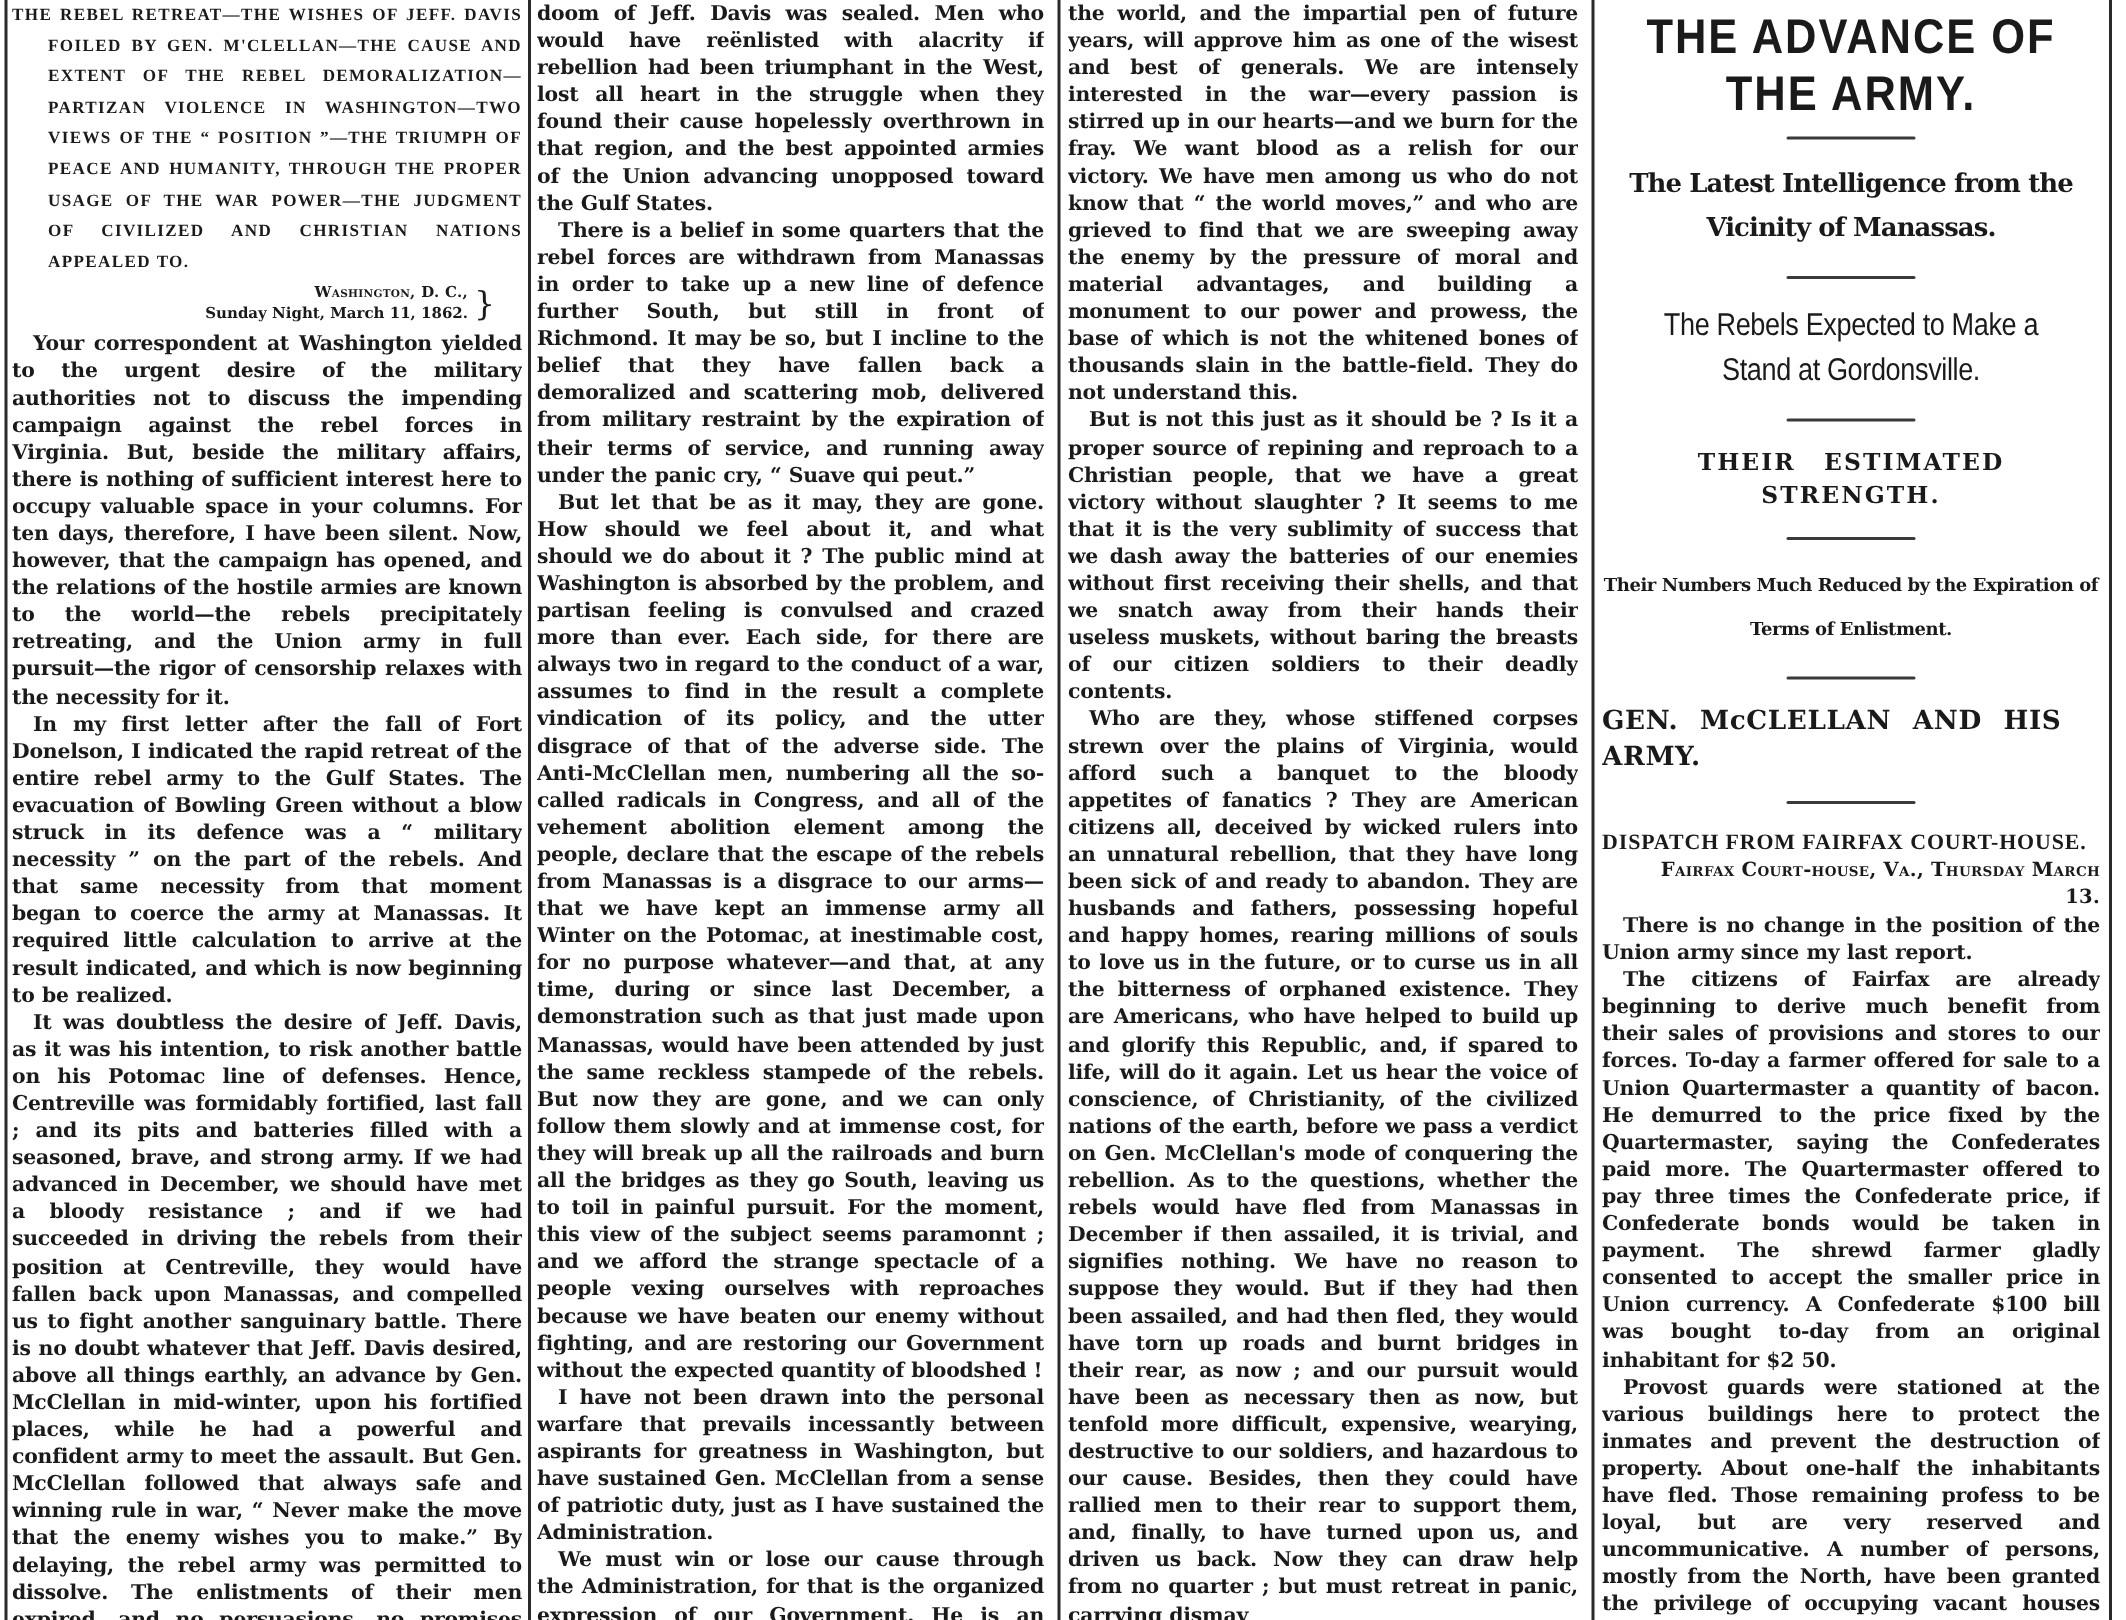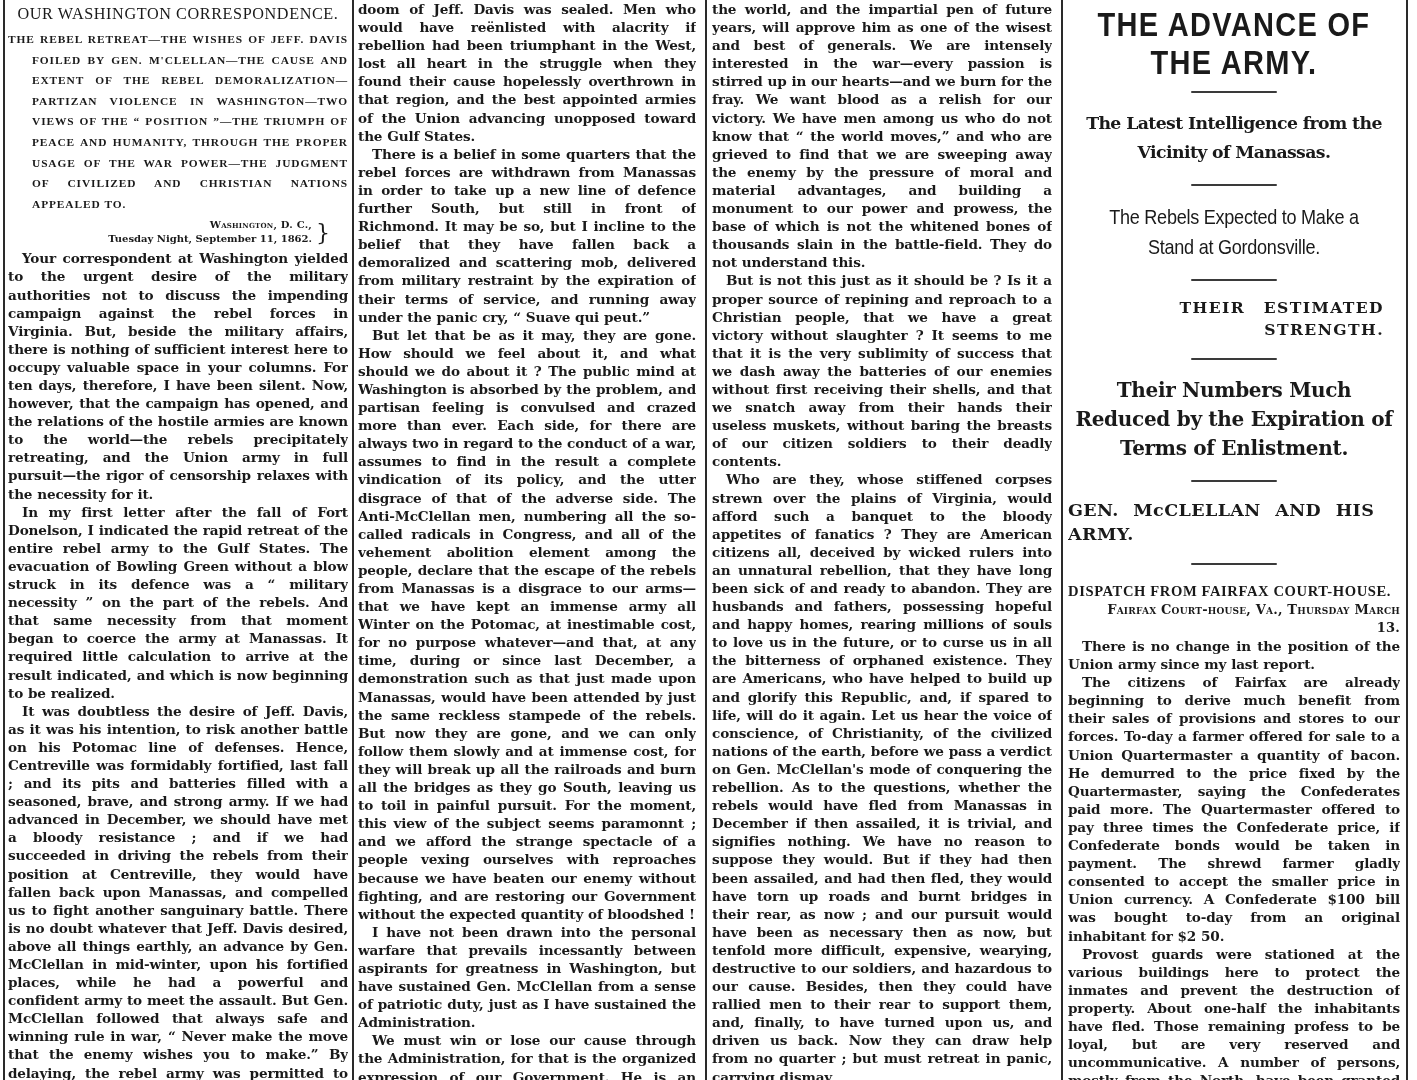--- a/index.html
+++ b/index.html
@@ -53,21 +53,21 @@
       font-family: "DejaVu Serif", serif; font-weight: bold; font-size: 17.3px;
       text-align: center; line-height: 29px; letter-spacing: -0.6px; margin: 0;
     }
     .h-sub2 {
       font-family: "Liberation Sans", sans-serif; font-size: 21px; font-weight: normal;
       text-align: center; line-height: 30px; letter-spacing: -0.3px; margin: 0;
       transform: scaleX(0.86); transform-origin: center;
     }
     .h-caps {
       font-family: "DejaVu Serif", serif; font-weight: bold; font-size: 15.6px;
-      text-align: right; letter-spacing: 1.4px; margin: 16px; line-height: 22px;
+      text-align: center; letter-spacing: 1.4px; margin: 16px; line-height: 22px;
       word-spacing: 12px;
     }
     .h-gen {
       font-family: "DejaVu Serif", serif; font-weight: bold; font-size: 17.5px;
       text-align: left; letter-spacing: 0.4px; margin: 0; line-height: 24px; word-spacing: 8px;
     }
     .h-dispatch {
       font-family: "Liberation Serif", serif; font-size: 14.6px; letter-spacing: 0.6px;
       text-align: left; line-height: 20px; margin: 0;
     }
@@ -78,25 +78,24 @@
 
 <div class="page">
 
   <div class="rule-v" style="left:3px;height:1080px;"></div>
   <div class="rule-v" style="left:352px;height:1080px;"></div>
   <div class="rule-v" style="left:705px;height:1080px;"></div>
   <div class="rule-v" style="left:1061px;height:1080px;"></div>
   <div class="rule-v" style="left:1406px;height:1080px;"></div>
 
   <section class="col" id="col1">
-    <h1 class="c1-title">OUR WASHINGTON CORRESPONDENCE.</h1>
     <p class="c1-deck">THE REBEL RETREAT—THE WISHES OF JEFF. DAVIS FOILED BY GEN. M'CLELLAN—THE CAUSE AND EXTENT OF THE REBEL DEMORALIZATION—PARTIZAN VIOLENCE IN WASHINGTON—TWO VIEWS OF THE “ POSITION ”—THE TRIUMPH OF PEACE AND HUMANITY, THROUGH THE PROPER USAGE OF THE WAR POWER—THE JUDGMENT OF CIVILIZED AND CHRISTIAN NATIONS APPEALED TO.</p>
     <div class="c1-date-wrap">
       <div class="c1-date sc">Washington, D. C.,</div>
-      <div class="c1-date">Tuesday Night, September 11, 1862.</div>
+      <div class="c1-date">Sunday Night, March 11, 1862.</div>
       <span class="brace">}</span>
     </div>
     <p class="ind">Your correspondent at Washington yielded to the urgent desire of the military authorities not to discuss the impending campaign against the rebel forces in Virginia. But, beside the military affairs, there is nothing of sufficient interest here to occupy valuable space in your columns. For ten days, therefore, I have been silent. Now, however, that the campaign has opened, and the relations of the hostile armies are known to the world—the rebels precipitately retreating, and the Union army in full pursuit—the rigor of censorship relaxes with the necessity for it.</p>
     <p class="ind">In my first letter after the fall of Fort Donelson, I indicated the rapid retreat of the entire rebel army to the Gulf States. The evacuation of Bowling Green without a blow struck in its defence was a “ military necessity ” on the part of the rebels. And that same necessity from that moment began to coerce the army at Manassas. It required little calculation to arrive at the result indicated, and which is now beginning to be realized.</p>
     <p class="ind">It was doubtless the desire of Jeff. Davis, as it was his intention, to risk another battle on his Potomac line of defenses. Hence, Centreville was formidably fortified, last fall ; and its pits and batteries filled with a seasoned, brave, and strong army. If we had advanced in December, we should have met a bloody resistance ; and if we had succeeded in driving the rebels from their position at Centreville, they would have fallen back upon Manassas, and compelled us to fight another sanguinary battle. There is no doubt whatever that Jeff. Davis desired, above all things earthly, an advance by Gen. McClellan in mid-winter, upon his fortified places, while he had a powerful and confident army to meet the assault. But Gen. McClellan followed that always safe and winning rule in war, “ Never make the move that the enemy wishes you to make.” By delaying, the rebel army was permitted to dissolve. The enlistments of their men expired, and no persuasions, no promises could induce them to reënlist. Davis lamented this sorrowful fact, in his late Message to the rebel Congress ; and twice in that brief document does he take care to avow that he is not responsible for the catastrophe resulting from short enlistments of soldiery.</p>
 
   </section>
 
   <section class="col" id="col2">
     <p>doom of Jeff. Davis was sealed. Men who would have reënlisted with alacrity if rebellion had been triumphant in the West, lost all heart in the struggle when they found their cause hopelessly overthrown in that region, and the best appointed armies of the Union advancing unopposed toward the Gulf States.</p>
@@ -116,21 +115,21 @@
 
   <section class="col" id="col4">
     <h2 class="h-main">THE ADVANCE OF THE ARMY.</h2>
     <div class="dash"></div>
     <h3 class="h-sub">The Latest Intelligence from the Vicinity of Manassas.</h3>
     <div class="dash"></div>
     <h3 class="h-sub2">The Rebels Expected to Make a Stand at Gordonsville.</h3>
     <div class="dash"></div>
     <h3 class="h-caps">THEIR ESTIMATED STRENGTH.</h3>
     <div class="dash"></div>
-    <h3 class="h-sub" style="font-size:20px;letter-spacing:-0.3px;">Their Numbers Much Reduced by the Expiration of Terms of Enlistment.</h3>
+    <h3 class="h-sub" style="font-size:12px;letter-spacing:-0.3px;">Their Numbers Much Reduced by the Expiration of Terms of Enlistment.</h3>
     <div class="dash"></div>
     <h3 class="h-gen">GEN. McCLELLAN AND HIS ARMY.</h3>
     <div class="dash"></div>
     <h4 class="h-dispatch">DISPATCH FROM FAIRFAX COURT-HOUSE.</h4>
     <div class="dateline sc">Fairfax Court-house, Va., Thursday March 13.</div>
     <p class="ind">There is no change in the position of the Union army since my last report.</p>
     <p class="ind">The citizens of Fairfax are already beginning to derive much benefit from their sales of provisions and stores to our forces. To-day a farmer offered for sale to a Union Quartermaster a quantity of bacon. He demurred to the price fixed by the Quartermaster, saying the Confederates paid more. The Quartermaster offered to pay three times the Confederate price, if Confederate bonds would be taken in payment. The shrewd farmer gladly consented to accept the smaller price in Union currency. A Confederate $100 bill was bought to-day from an original inhabitant for $2 50.</p>
     <p class="ind">Provost guards were stationed at the various buildings here to protect the inmates and prevent the destruction of property. About one-half the inhabitants have fled. Those remaining profess to be loyal, but are very reserved and uncommunicative. A number of persons, mostly from the North, have been granted the privilege of occupying vacant houses for stores and shops. A bakery has been opened, from which superior bread is turned out. A printing-press is sent out from Washington and will soon be in operation.</p>
 
   </section>

